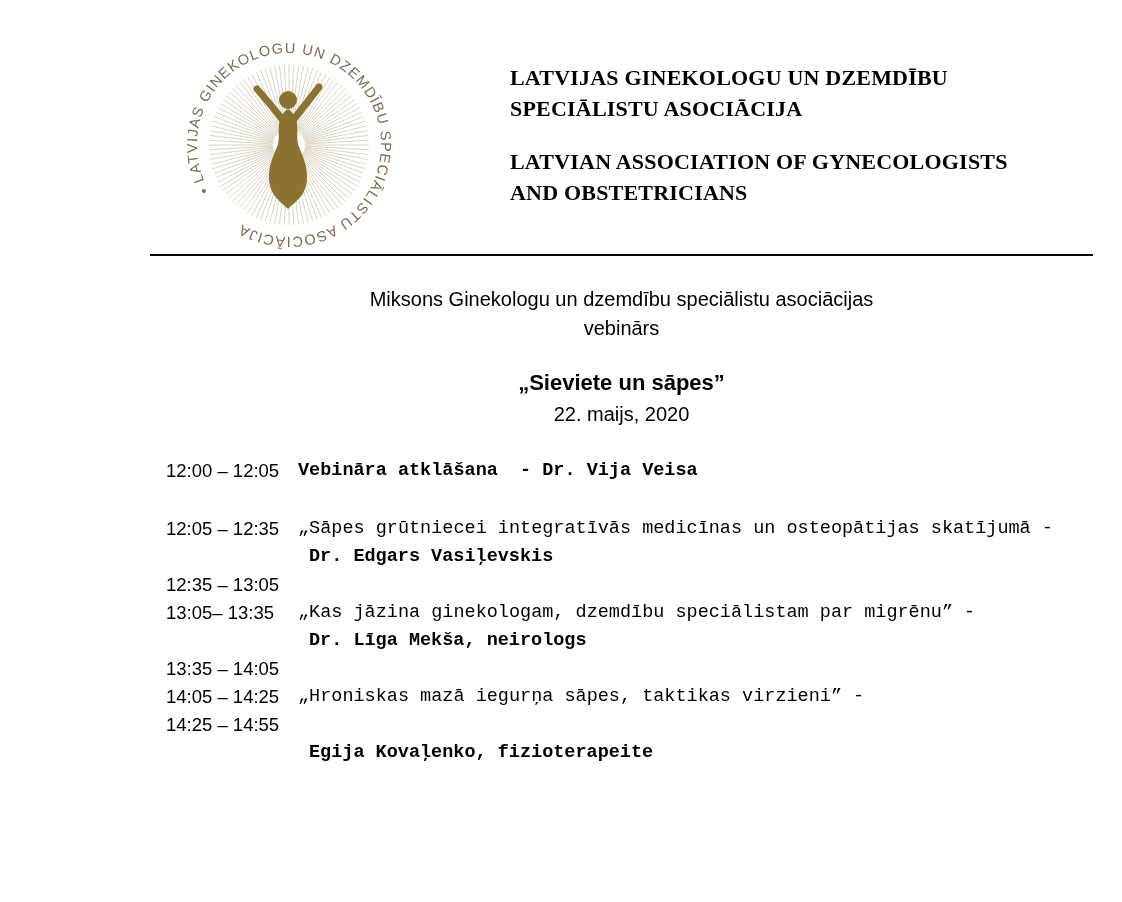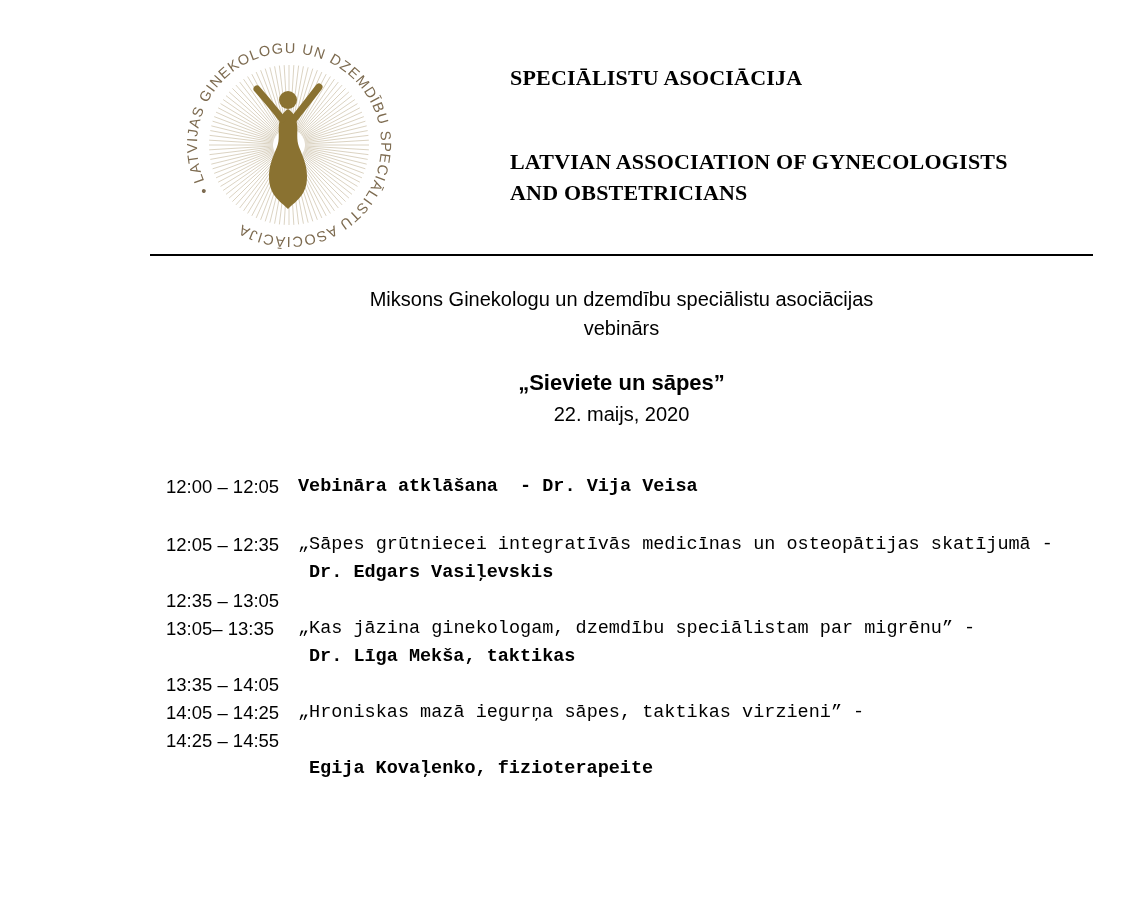--- a/index.html
+++ b/index.html
@@ -21,21 +21,21 @@
   .org-en { top:146px; }
 
   .divider { position:absolute; left:150px; top:254px; width:943px; height:2px; background:#000; }
 
   .center-col { position:absolute; left:150px; width:943px; text-align:center; }
   .intro   { top:285px; font-size:20px; line-height:29px; }
   .title   { top:368px; font-size:22px; line-height:30px; font-weight:bold; }
   .date    { top:400px; font-size:20px; line-height:28px; }
 
   
-  .agenda { position:absolute; left:166px; top:457px; width:930px; font-size:18.5px; line-height:28px;margin-top:16px; }
+  .agenda { position:absolute; left:166px; top:457px; width:930px; font-size:18.5px; line-height:28px; }
   .agenda-line { display:flex; }
   .agenda-line.gap-after { margin-bottom:30px; }
   .time { flex:0 0 132px; white-space:pre; }
   .txt  { flex:1 1 auto; white-space:pre-wrap;font-family:Liberation Mono, monospace; }
   .speaker-row .txt { padding-left:11px; }
   .b { font-weight:bold; }
 </style>
 </head>
 <body>
 
@@ -158,20 +158,21 @@
     <g fill="none" stroke-width="7" stroke-linecap="round" stroke="#8a7231">
       <path d="M100,81 Q89,67 75,51"></path>
       <path d="M112,81 Q124,66 137,49"></path>
     </g>
     <text font-size="14.5" letter-spacing="1.1" font-family="Liberation Sans, sans-serif" fill="#7d6b50">
       <textPath href="#ringPath">• LATVIJAS GINEKOLOGU UN DZEMDĪBU SPECIĀLISTU ASOCIĀCIJA</textPath>
     </text>
   </svg>
 
   <div class="org-block org-lv">
+    <div>LATVIJAS GINEKOLOGU UN DZEMDĪBU</div>
     <div>SPECIĀLISTU ASOCIĀCIJA</div>
   </div>
   <div class="org-block org-en">
     <div>LATVIAN ASSOCIATION OF GYNECOLOGISTS</div>
     <div>AND OBSTETRICIANS</div>
   </div>
 
   <div class="divider"></div>
 
   <div class="center-col intro">
@@ -203,21 +204,21 @@
     </div>
 
 
     <div class="agenda-line">
       <span class="time">13:05– 13:35</span>
       <span class="txt"><span>„Kas jāzina ginekologam, dzemdību speciālistam par migrēnu” -</span><span class="b"></span></span>
     </div>
 
     <div class="agenda-line speaker-row">
       <span class="time"></span>
-      <span class="txt"><span></span><span class="b">Dr. Līga Mekša, taktikas</span></span>
+      <span class="txt"><span></span><span class="b">Dr. Līga Mekša, neirologs</span></span>
     </div>
 
     <div class="agenda-line">
       <span class="time">13:35 – 14:05</span>
     </div>
 
     <div class="agenda-line">
       <span class="time">14:05 – 14:25</span>
       <span class="txt"><span>„Hroniskas mazā iegurņa sāpes, taktikas virzieni” -</span><span class="b"></span></span>
     </div>

